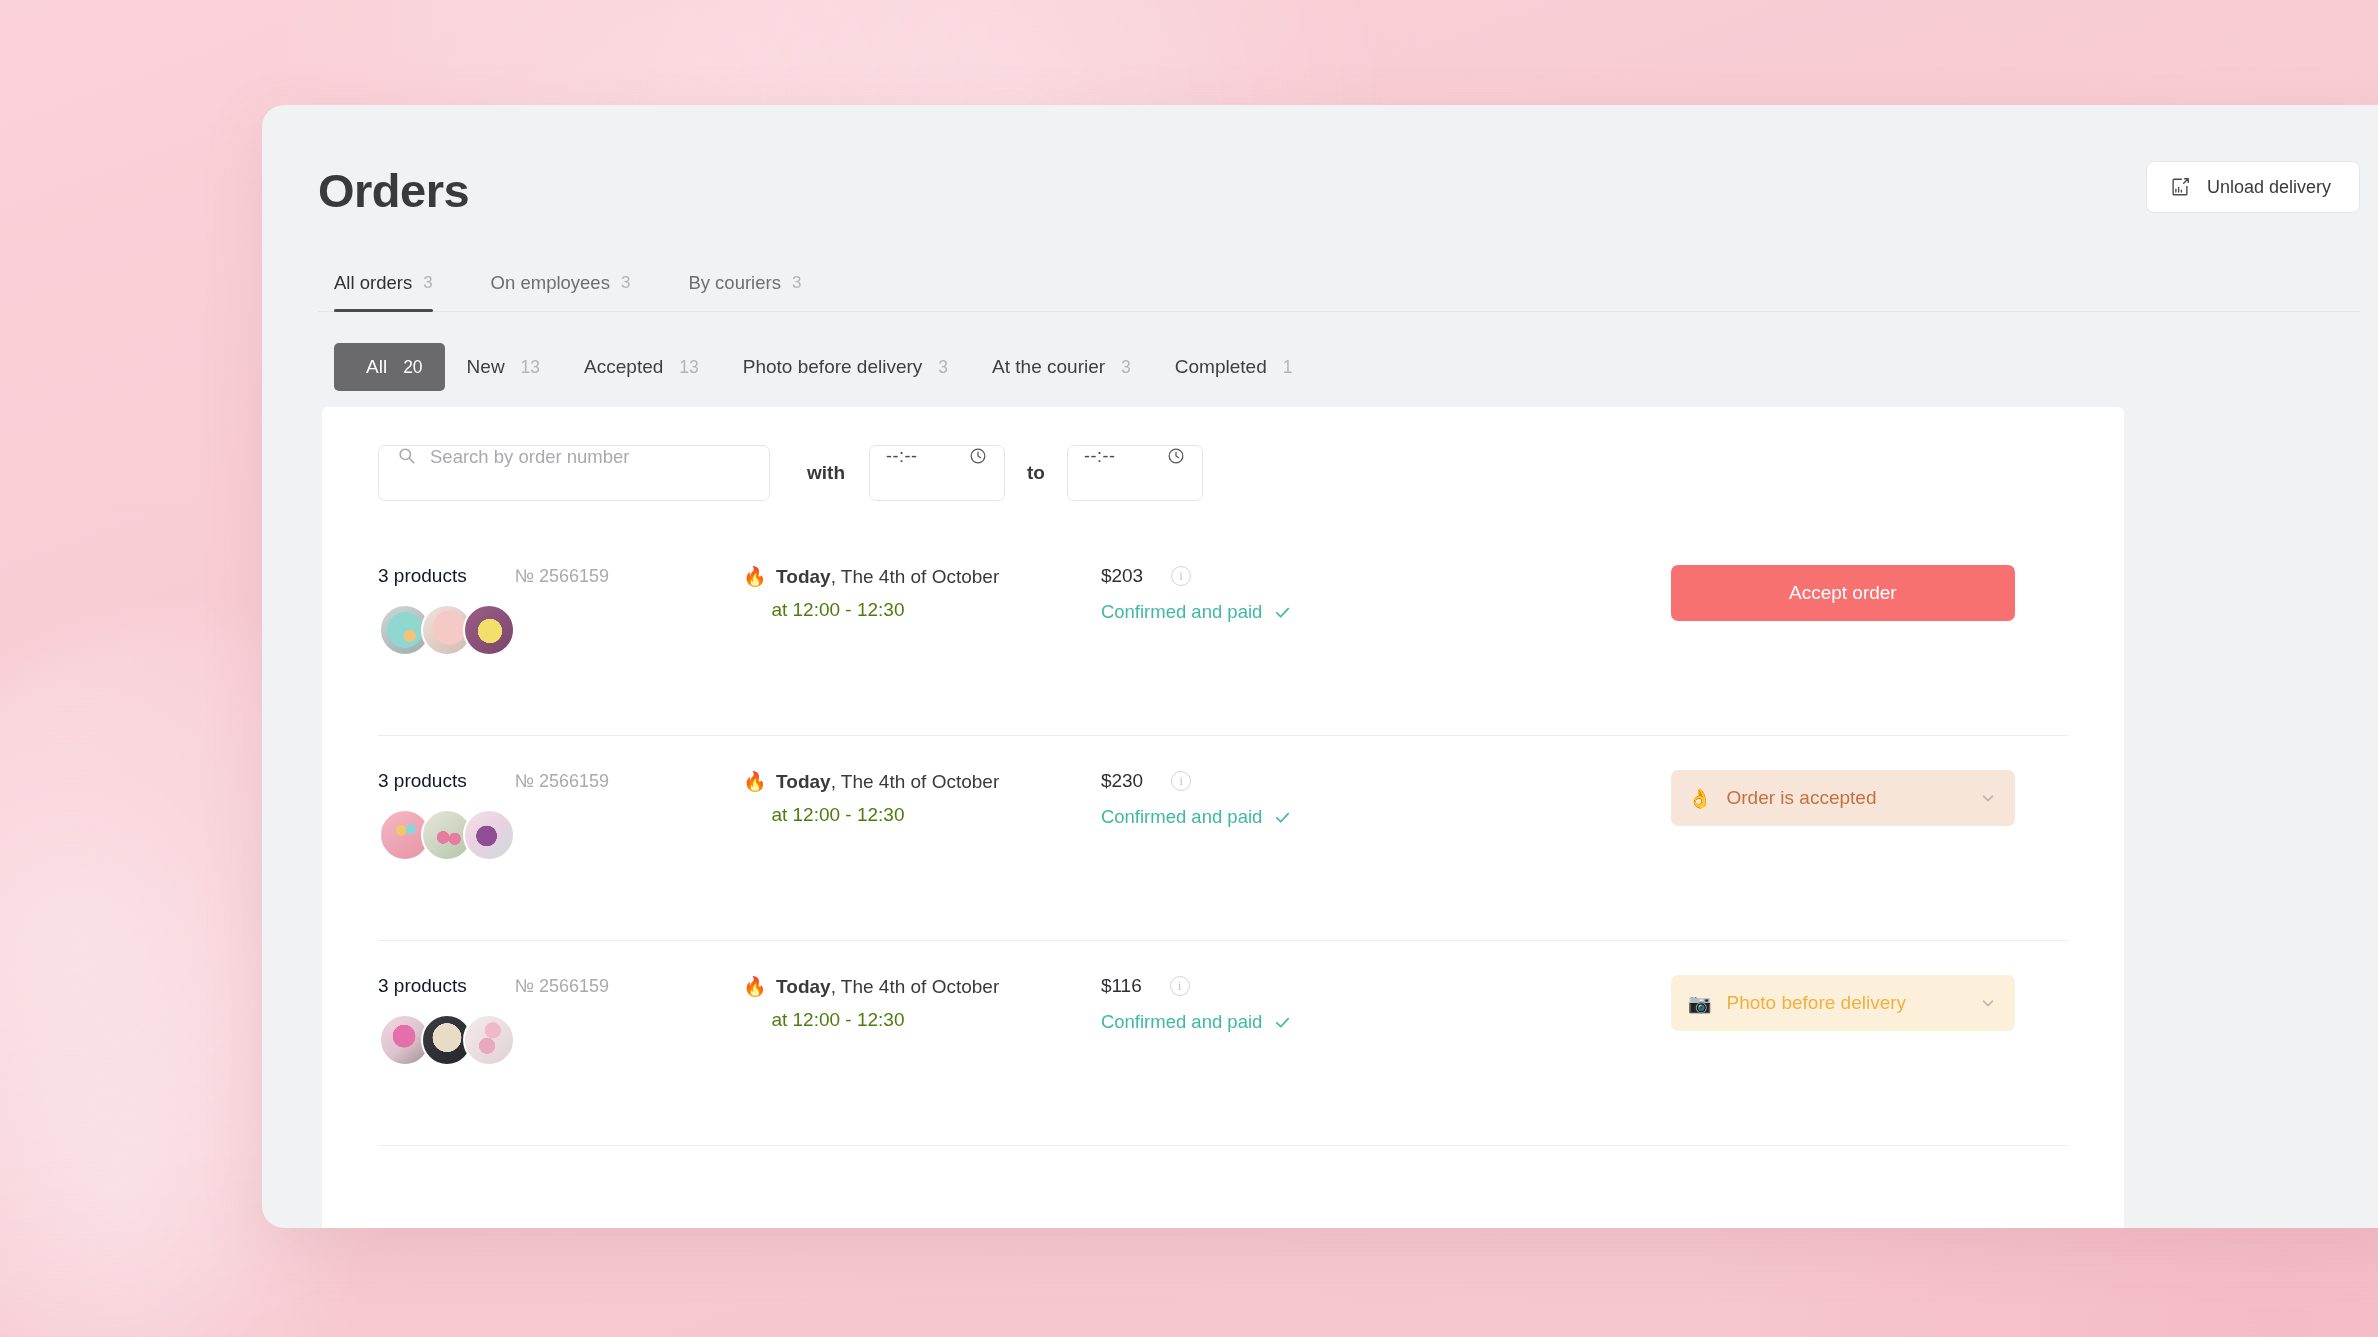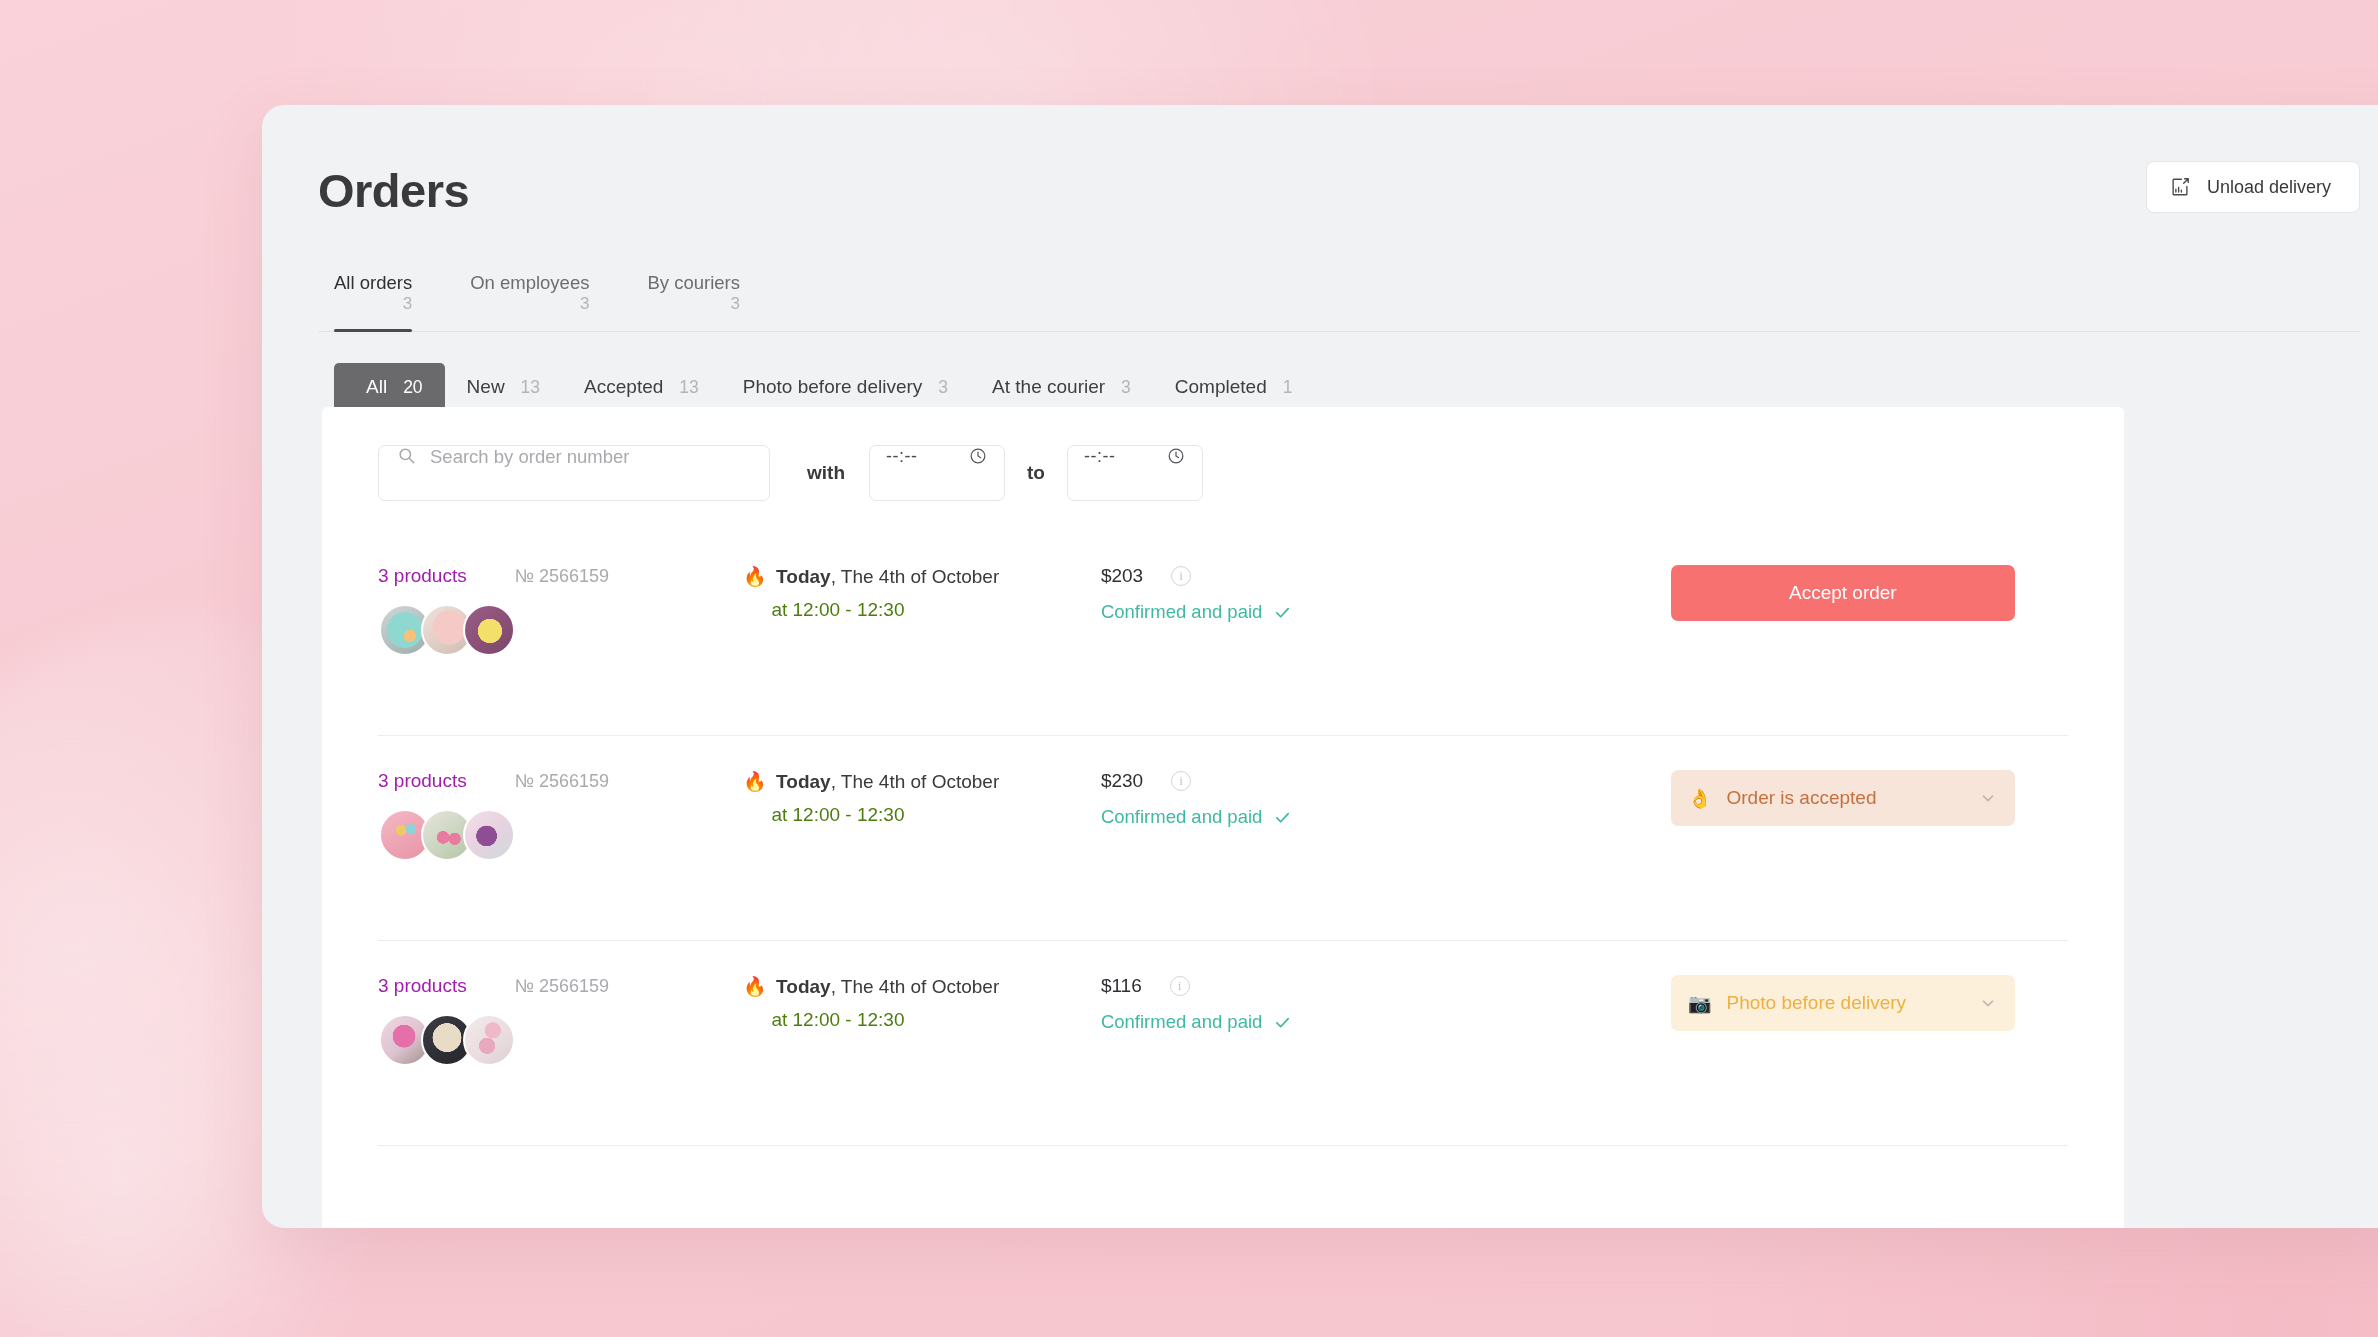--- a/index.html
+++ b/index.html
@@ -106,26 +106,26 @@
   .tabs {
     display: flex;
     gap: 58px;
     margin-top: 58px;
     border-bottom: 1px solid #e2e3e6;
     padding-left: 16px;
   }
   .tab {
     position: relative;
     display: flex;
-    align-items: flex-end;
+    align-items: center;
+    gap: 11px;
     padding: 0 0 17px 0;
     font-size: 18.5px;
     color: #6d6e72;
     cursor: pointer;
-    flex-direction: column;
   }
   .tab .tab-count { font-size: 17px; color: #b4b5b9; }
   .tab.active { color: #2f3033; }
   .tab.active::after {
     content: "";
     position: absolute;
     left: 0; right: 0; bottom: -1px;
     height: 3px;
     background: #4a4b4e;
     border-radius: 2px;
@@ -244,21 +244,21 @@
     padding: 34px 0 42px 0;
     border-bottom: 1px solid #eceded;
     min-height: 205px;
   }
 
   .order-head {
     display: flex;
     align-items: baseline;
     gap: 48px;
   }
-  .order-products { font-size: 19px; color: #a21caf; }
+  .order-products { font-size: 19px; color: #0f172a; }
   .order-number   { font-size: 18px; color: #a9aaae; }
 
   .avatars {
     display: flex;
     margin-top: 17px;
     padding-left: 1px;
   }
   .avatar {
     width: 52px;
     height: 52px;

